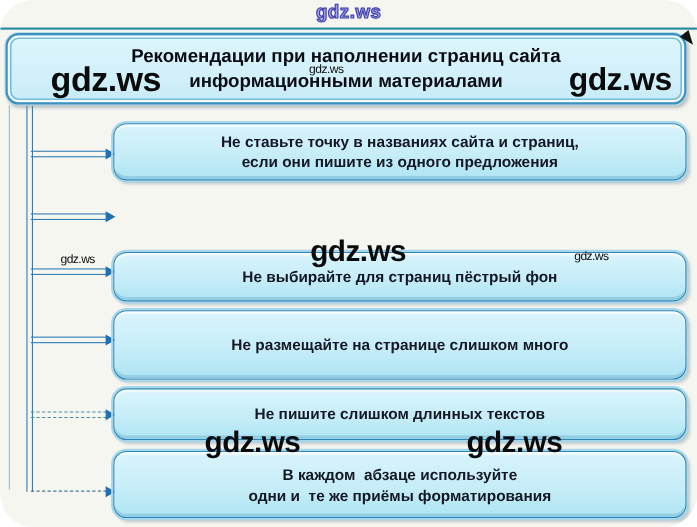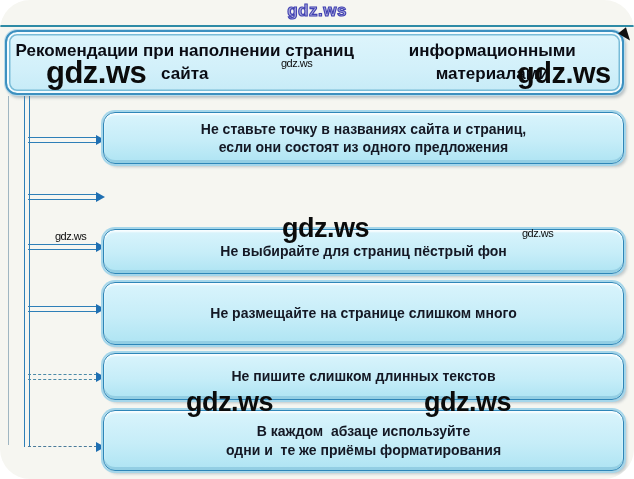--- a/index.html
+++ b/index.html
@@ -19,21 +19,21 @@
   }
   
   .topline{position:absolute; top:25px; left:0; width:634px; height:2px; background:#2e8ba6;}
   
   .header-box{
     position:absolute; left:5px; top:30px; width:615px; height:61px;
     border:2px solid #3c90c0; border-radius:12px;
     background:linear-gradient(180deg,#def5fc 0%,#d2f0fa 60%,#c6ebf7 100%);
     box-shadow: inset 0 0 0 2px #f2fbfe, inset 0 0 0 3.5px #79bcd8,
                 0 0 0 1px #bcdcea, 2px 3px 3px rgba(110,130,145,0.45);
-    display:flex; flex-direction:row; align-items:center; justify-content:center;
+    display:flex; flex-direction:column; align-items:center; justify-content:center;
     text-align:center; z-index:3;
   }
   .header-box .t1,.header-box .t2{
     font-size:17px; font-weight:bold; color:#0a0c14; line-height:1.35; white-space:pre-wrap;
   }
   .cursor-artifact{
     position:absolute; right:3px; top:29px; width:0; height:0; z-index:6;
     border-left:5px solid transparent; border-right:5px solid transparent;
     border-bottom:13px solid #111; transform:rotate(142deg);
   }
@@ -125,21 +125,21 @@
       <span class="shaft"></span>
       <span class="ah"></span>
     </div>
   <div class="arrow a6 dashed">
       <span class="shaft"></span>
       <span class="ah"></span>
     </div>
 
   <div class="rec-box b1">
     <div class="ln">Не ставьте точку в названиях сайта и страниц,</div>
-    <div class="ln">если они состоят из одного предложения</div>
+    <div class="ln">если они пишите из одного предложения</div>
   </div>
   <div class="rec-box b3">
     <div class="ln">Не выбирайте для страниц пёстрый фон</div>
   </div>
   <div class="rec-box b4">
     <div class="ln">Не размещайте на странице слишком много</div>
   </div>
   <div class="rec-box b5">
     <div class="ln">Не пишите слишком длинных текстов</div>
   </div>

